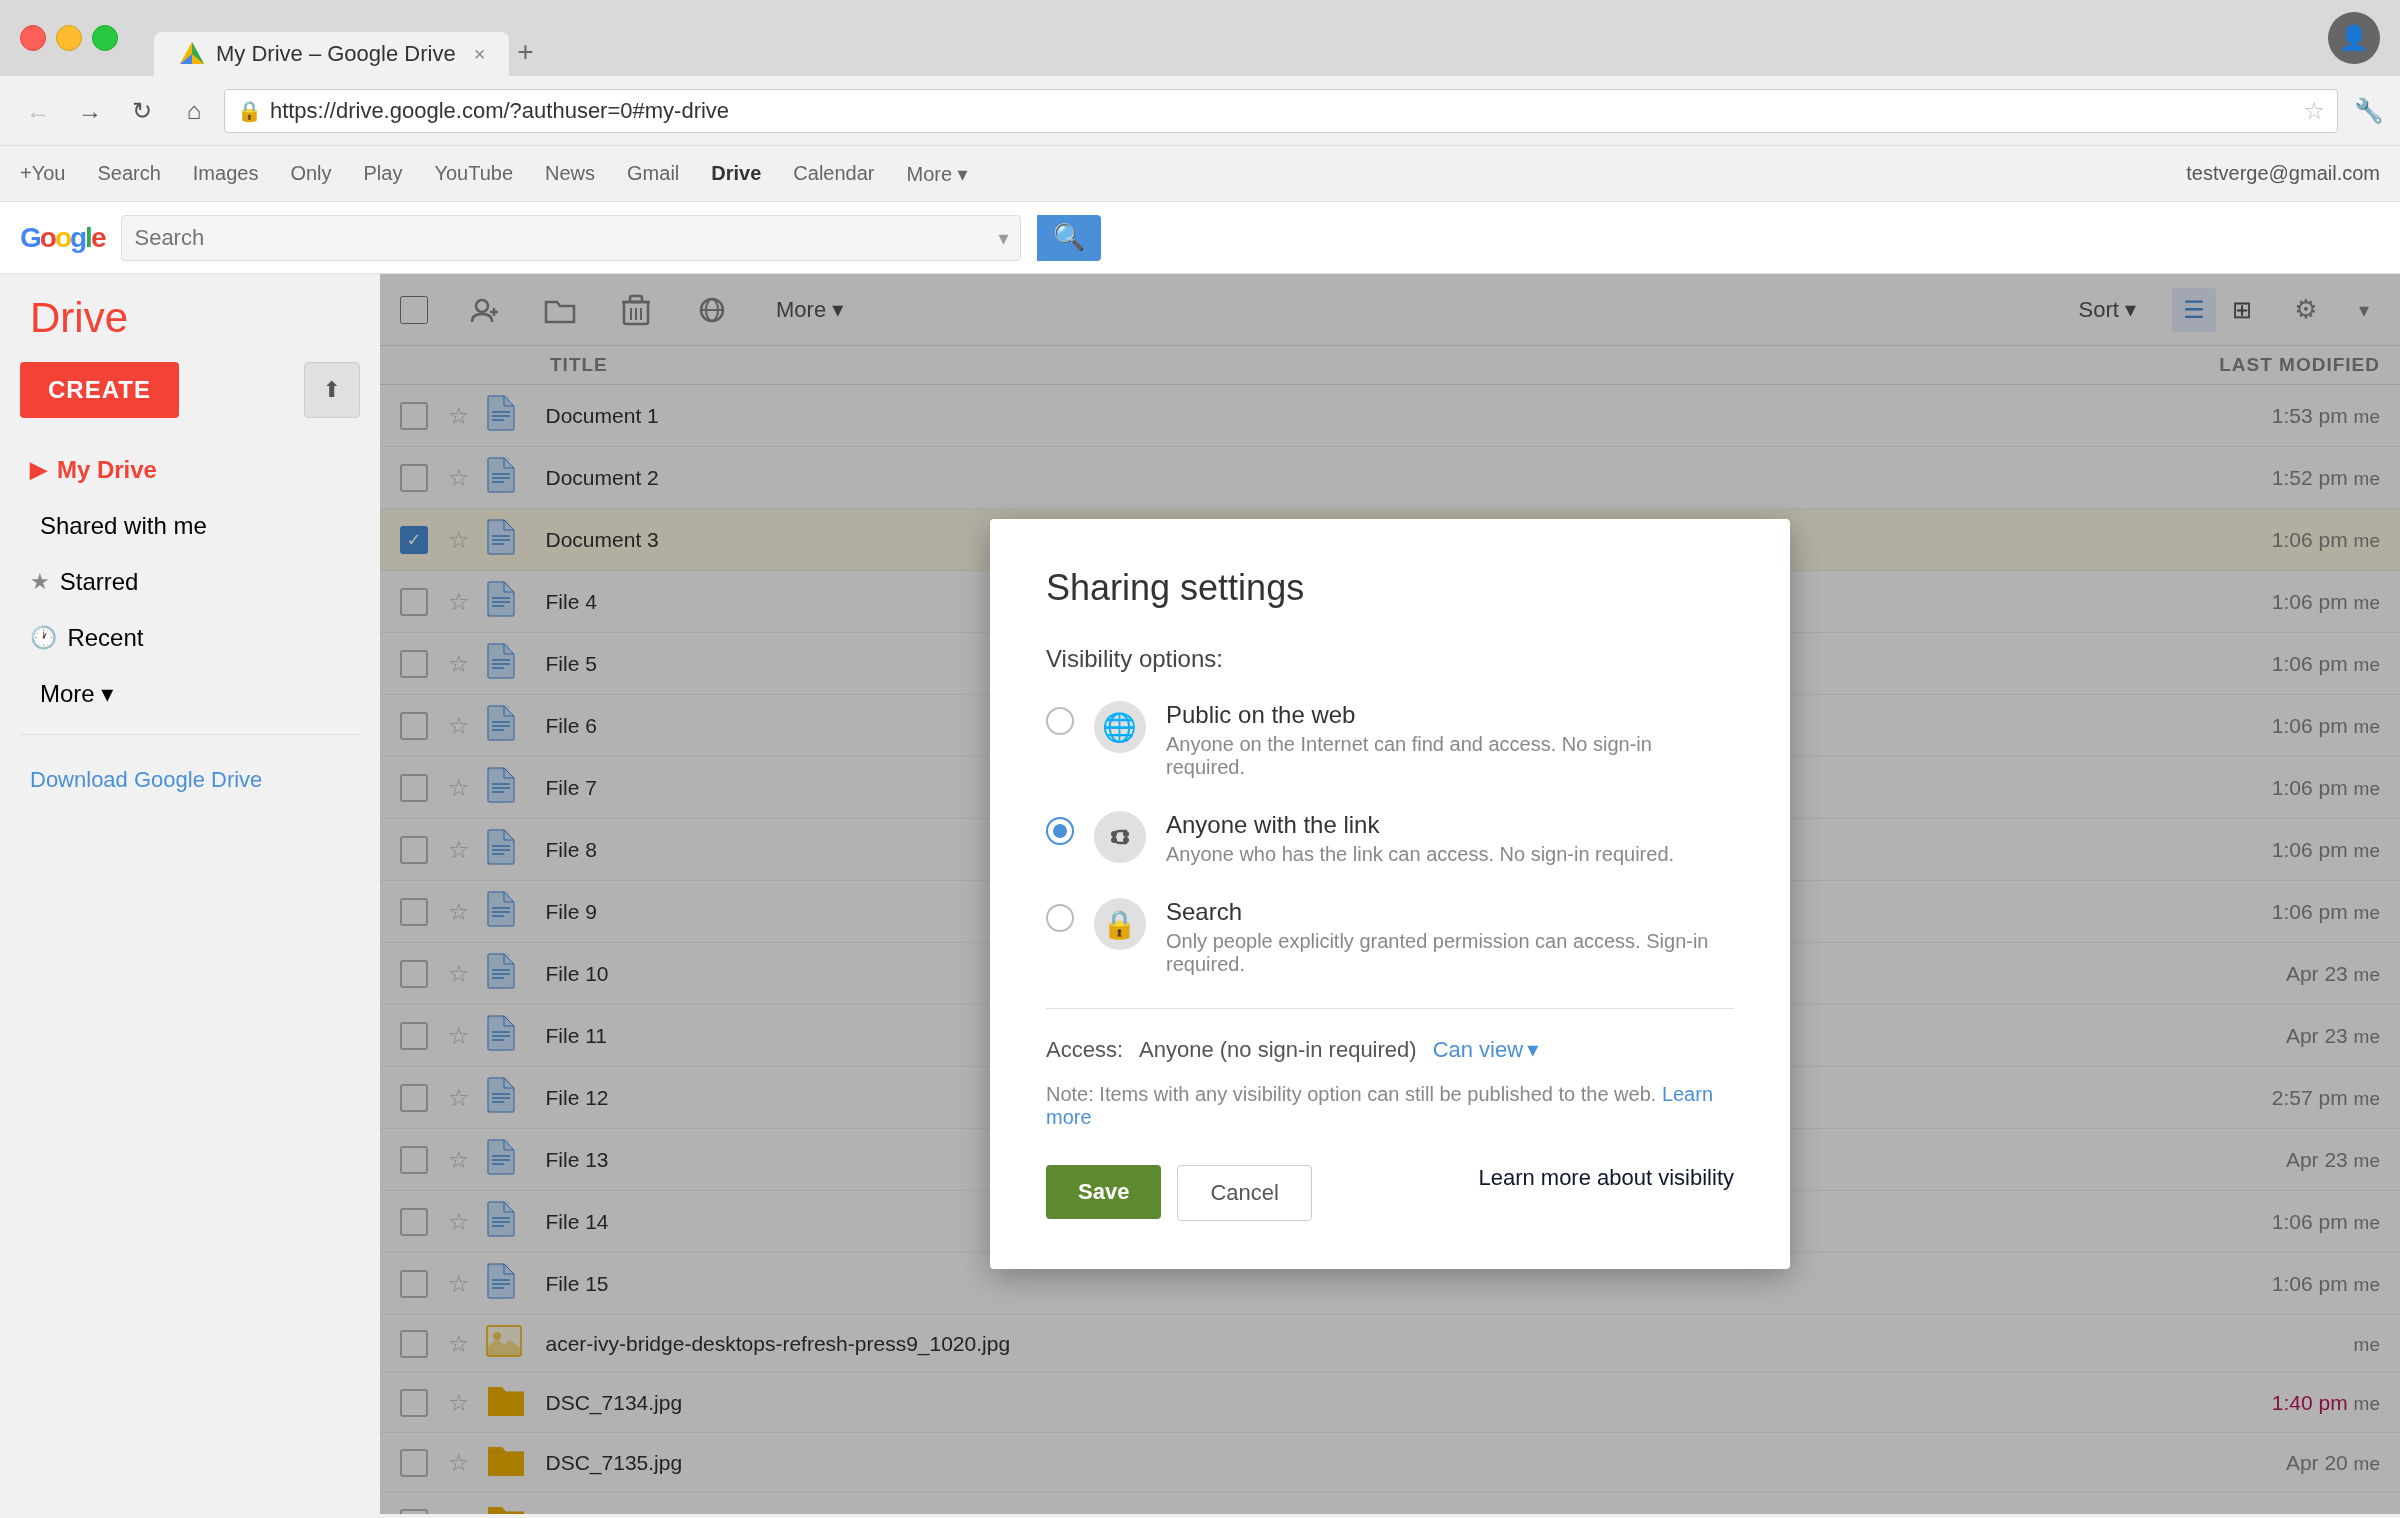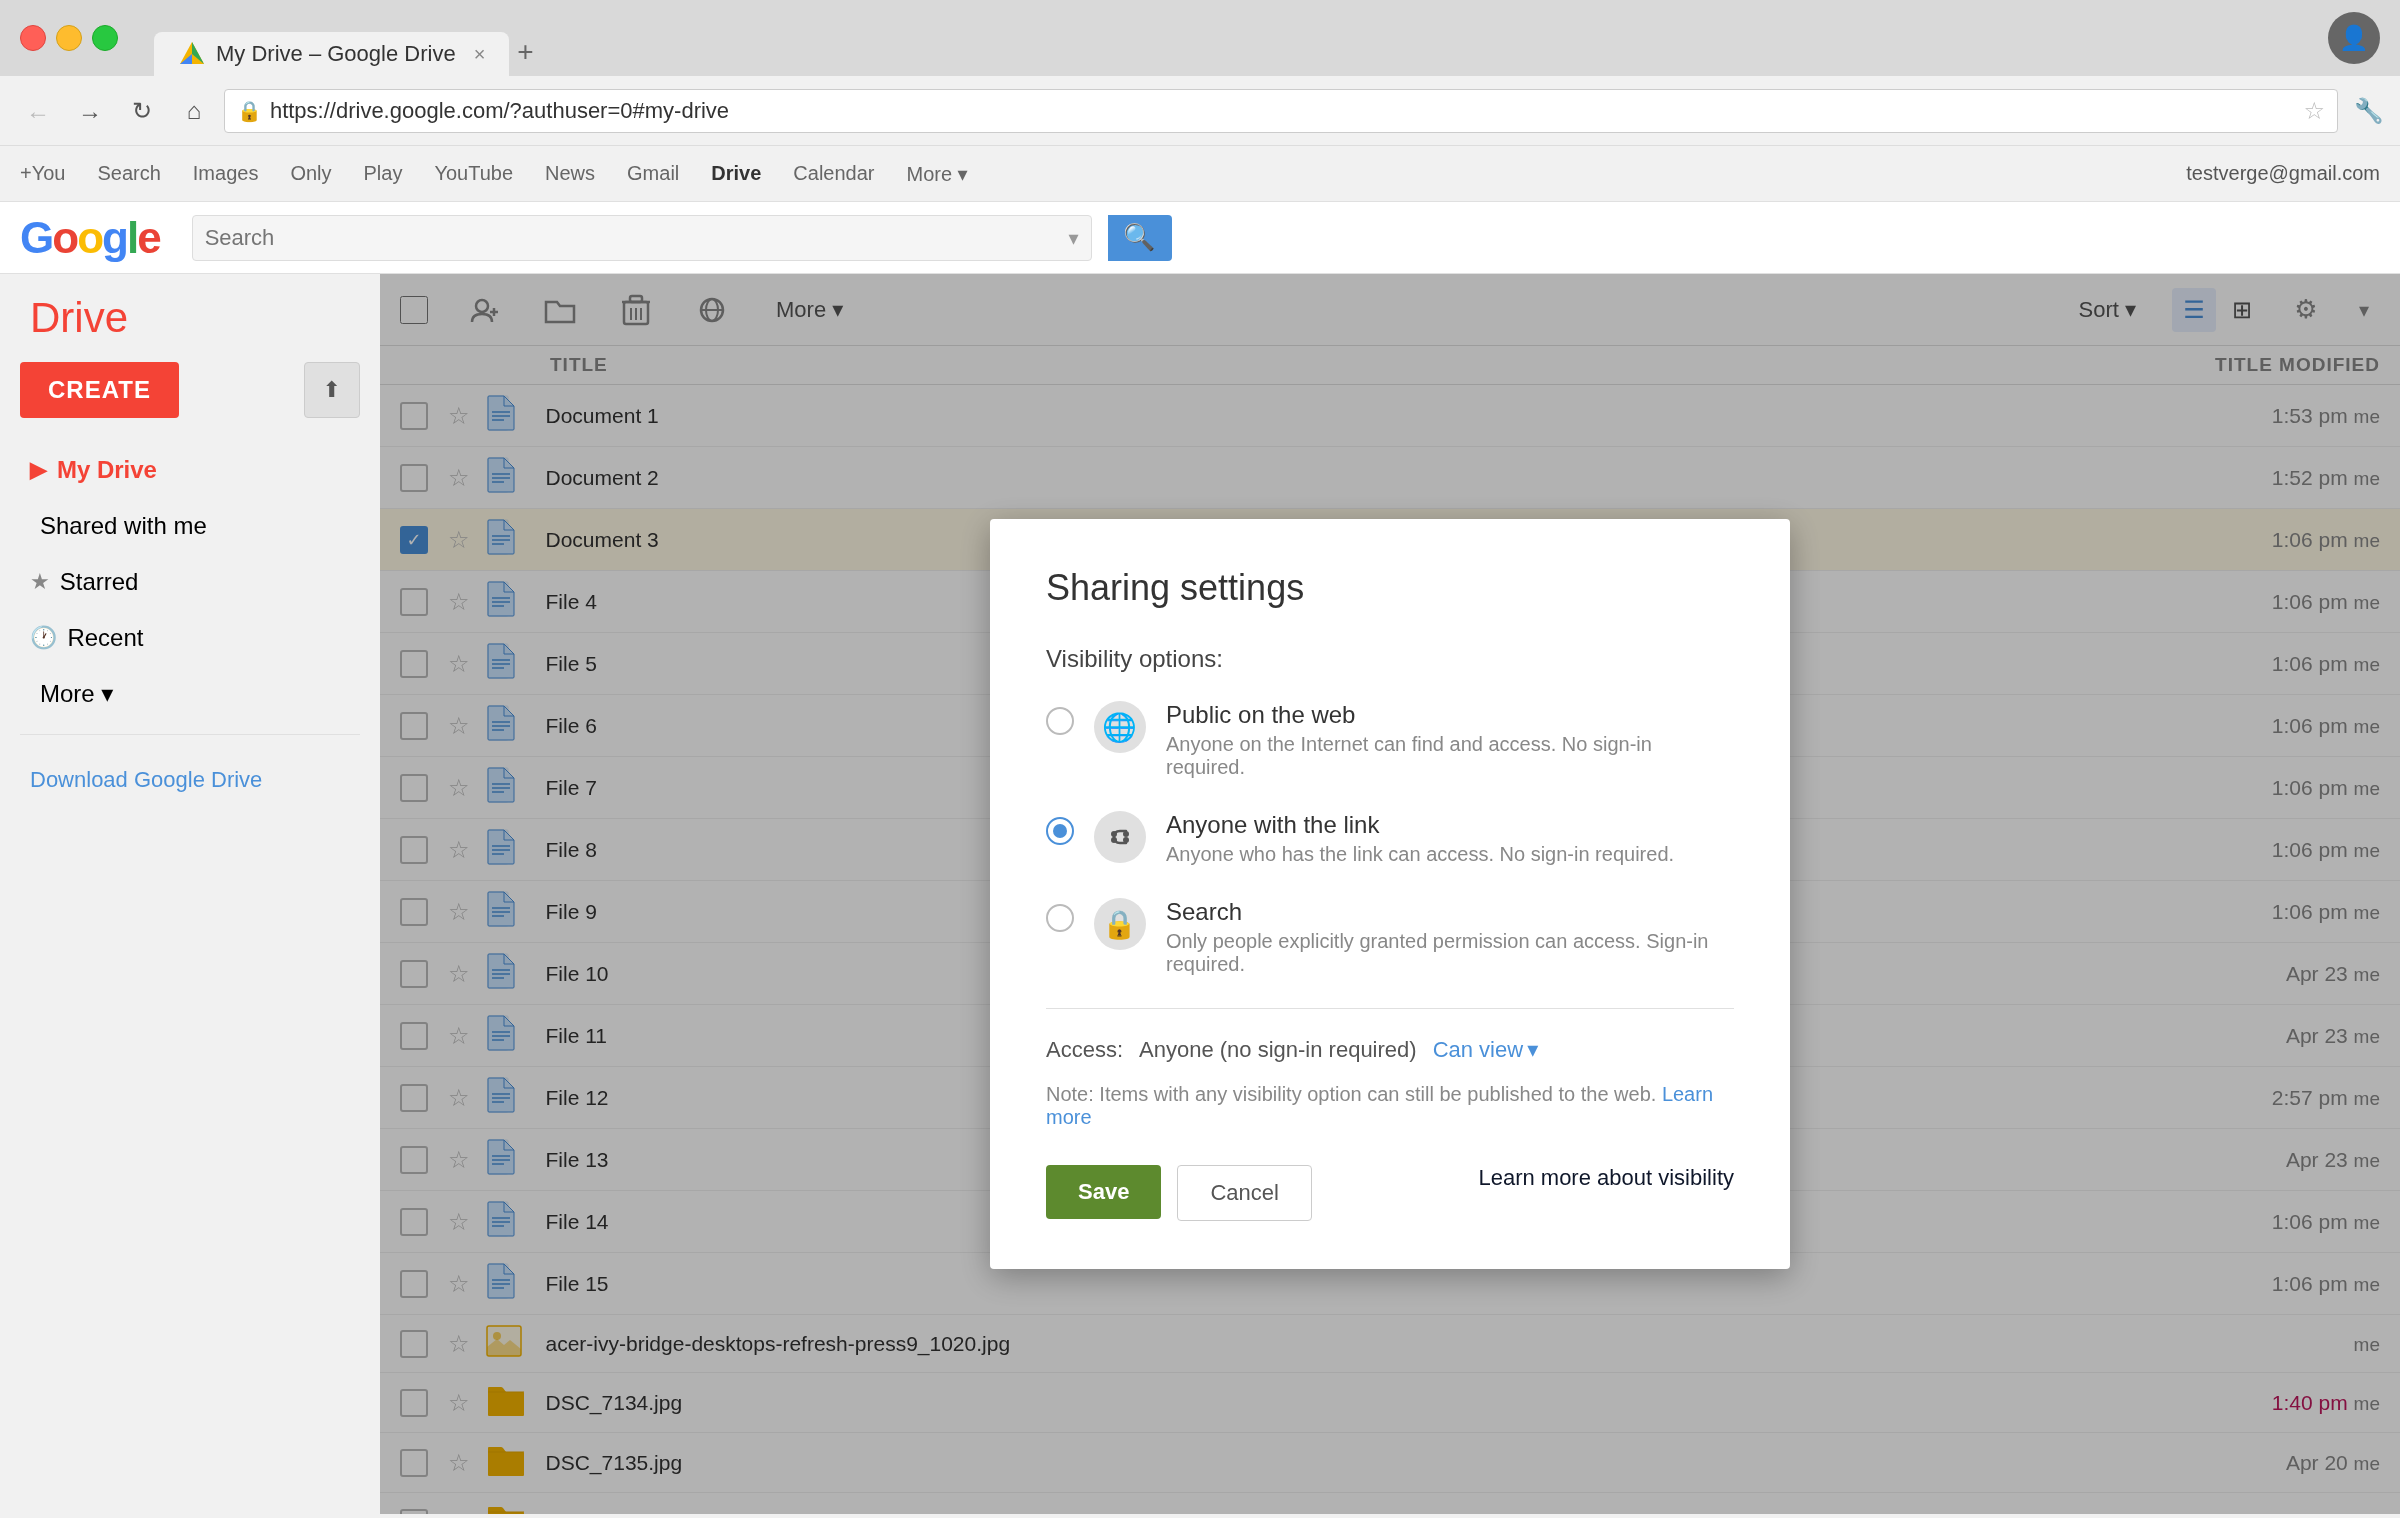--- a/index.html
+++ b/index.html
@@ -28,21 +28,21 @@
 
     
     .google-bar { background: #f1f1f1; height: 56px; display: flex; align-items: center; padding: 0 20px; gap: 32px; font-size: 20px; border-bottom: 1px solid #e0e0e0; }
     .gbar-link { color: #666; text-decoration: none; cursor: pointer; }
     .gbar-link.active { color: #333; font-weight: bold; }
     .gbar-more { color: #666; cursor: pointer; }
     .gbar-user { margin-left: auto; color: #555; font-size: 20px; }
 
     
     .search-bar { background: white; height: 72px; display: flex; align-items: center; padding: 0 20px; gap: 16px; border-bottom: 1px solid #e0e0e0; }
-    .google-logo { font-size: 44px; font-weight: bold; letter-spacing: -2px; margin-right: 16px; }
+    .google-logo { font-size: 28px; font-weight: bold; letter-spacing: -2px; margin-right: 1px; }
     .g-blue { color: #4285f4; }
     .g-red { color: #ea4335; }
     .g-yellow { color: #fbbc04; }
     .g-green { color: #34a853; }
     .search-input-wrapper { flex: 1; max-width: 900px; height: 46px; background: #f5f5f5; border: 1px solid #ddd; border-radius: 4px; display: flex; align-items: center; padding: 0 12px; }
     .search-input { flex: 1; background: transparent; border: none; outline: none; font-size: 22px; color: #777; }
     .search-dropdown { color: #999; font-size: 20px; cursor: pointer; }
     .search-btn { width: 64px; height: 46px; background: #4a90d9; border: none; border-radius: 0 4px 4px 0; cursor: pointer; display: flex; align-items: center; justify-content: center; color: white; font-size: 26px; }
     .drive-label { font-size: 26px; color: #666; margin-left: auto; }
 
@@ -286,21 +286,21 @@
       <button class="settings-more-btn">▾</button>
     </div>
 
     <div class="file-list">
       <div class="file-list-header">
         <div class="col-check"></div>
         <div class="col-star"></div>
         <div class="col-type"></div>
         <div class="col-name">TITLE</div>
         <div class="col-owner"></div>
-        <div class="col-modified">TITLE MODIFIED</div>
+        <div class="col-modified">LAST MODIFIED</div>
       </div>
 
       <div id="file-rows-container">
           <div class="file-row">
       <div class="checkbox"></div>
       <div class="star">☆</div>
       <div class="file-icon"><svg width="32" height="36" viewBox="0 0 32 36">
       <rect x="2" y="1" width="20" height="34" rx="2" fill="#4a90d9" opacity="0.15" stroke="#4a90d9" stroke-width="1.5"></rect>
       <path d="M18 1 L28 11 L28 34 Q28 35 27 35 L3 35 Q2 35 2 34 L2 2 Q2 1 3 1 Z" fill="#cce5ff" stroke="#4a90d9" stroke-width="1"></path>
       <path d="M18 1 L18 11 L28 11" fill="none" stroke="#4a90d9" stroke-width="1"></path>

